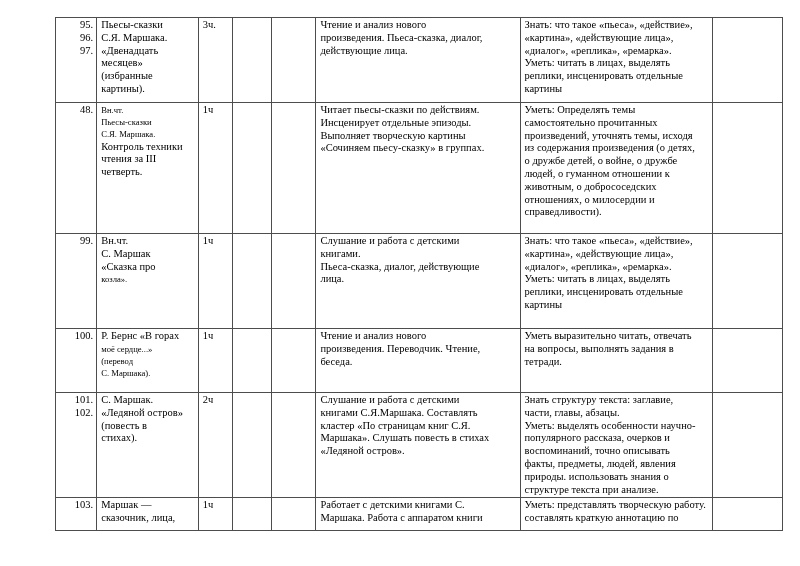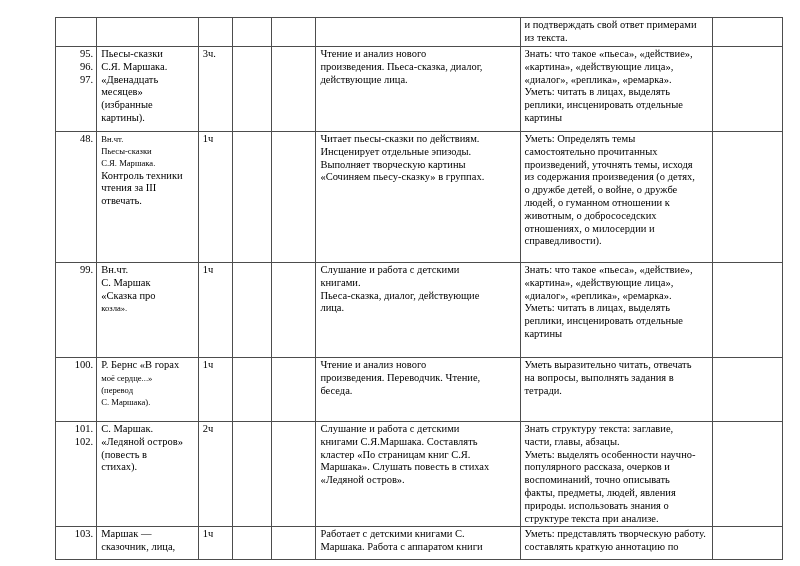--- a/index.html
+++ b/index.html
@@ -81,33 +81,20 @@
       <col class="c-topic">
       <col class="c-hours">
       <col class="c-e1">
       <col class="c-e2">
       <col class="c-activity">
       <col class="c-know">
       <col class="c-last">
     </colgroup>
     <tbody>
 
-      <tr class="r-top">
-        <td class="num"></td>
-        <td class="topic"></td>
-        <td class="hours"></td>
-        <td class="blank"></td>
-        <td class="blank"></td>
-        <td class="activity"></td>
-        <td class="know">
-            <span class="ln">и подтверждать свой ответ примерами</span>
-            <span class="ln">из текста.</span>
-          </td>
-        <td class="blank"></td>
-      </tr>
 
       <tr class="r-95">
         <td class="num">
             <span class="ln">95.</span>
             <span class="ln">96.</span>
             <span class="ln">97.</span>
           </td>
         <td class="topic">
             <span class="ln">Пьесы-сказки</span>
             <span class="ln">С.Я. Маршака.</span>
@@ -138,21 +125,21 @@
       <tr class="r-98">
         <td class="num">
             <span class="ln">48.</span>
           </td>
         <td class="topic">
             <span class="sm">Вн.чт.</span>
             <span class="sm"> Пьесы-сказки</span>
             <span class="sm">С.Я. Маршака.</span>
             <span class="ln">Контроль техники</span>
             <span class="ln">чтения за III</span>
-            <span class="ln">отвечать.</span>
+            <span class="ln">четверть.</span>
           </td>
         <td class="hours">1ч</td>
         <td class="blank"></td>
         <td class="blank"></td>
         <td class="activity">
             <span class="ln">Читает пьесы-сказки по действиям.</span>
             <span class="ln">Инсценирует отдельные эпизоды.</span>
             <span class="ln">Выполняет творческую картины</span>
             <span class="ln">«Сочиняем пьесу-сказку» в группах.</span>
           </td>

